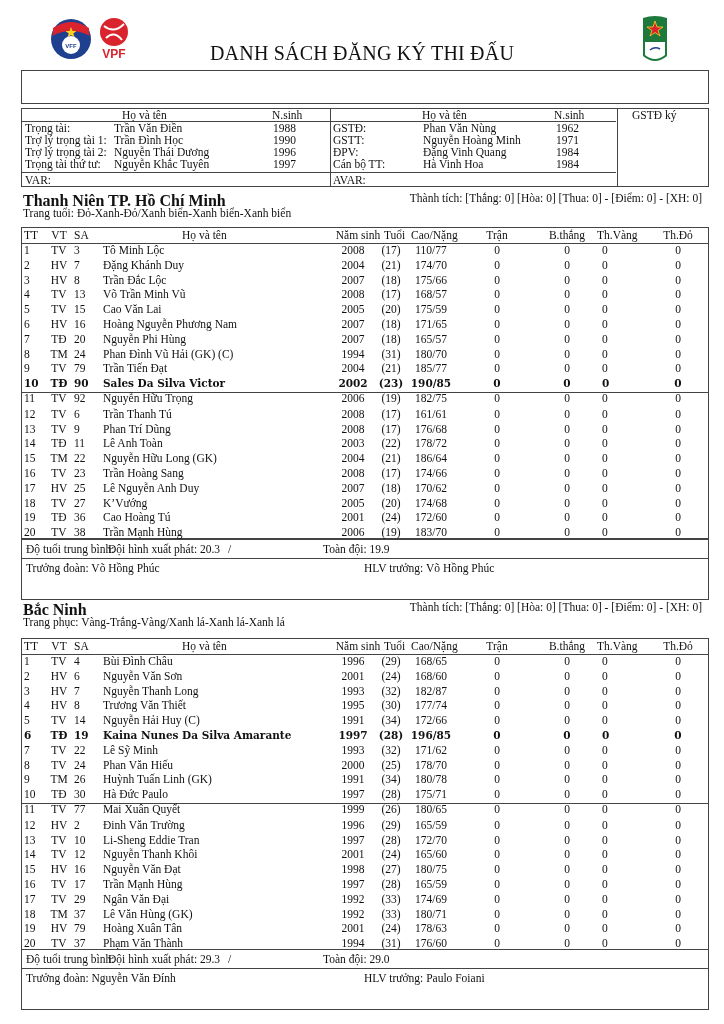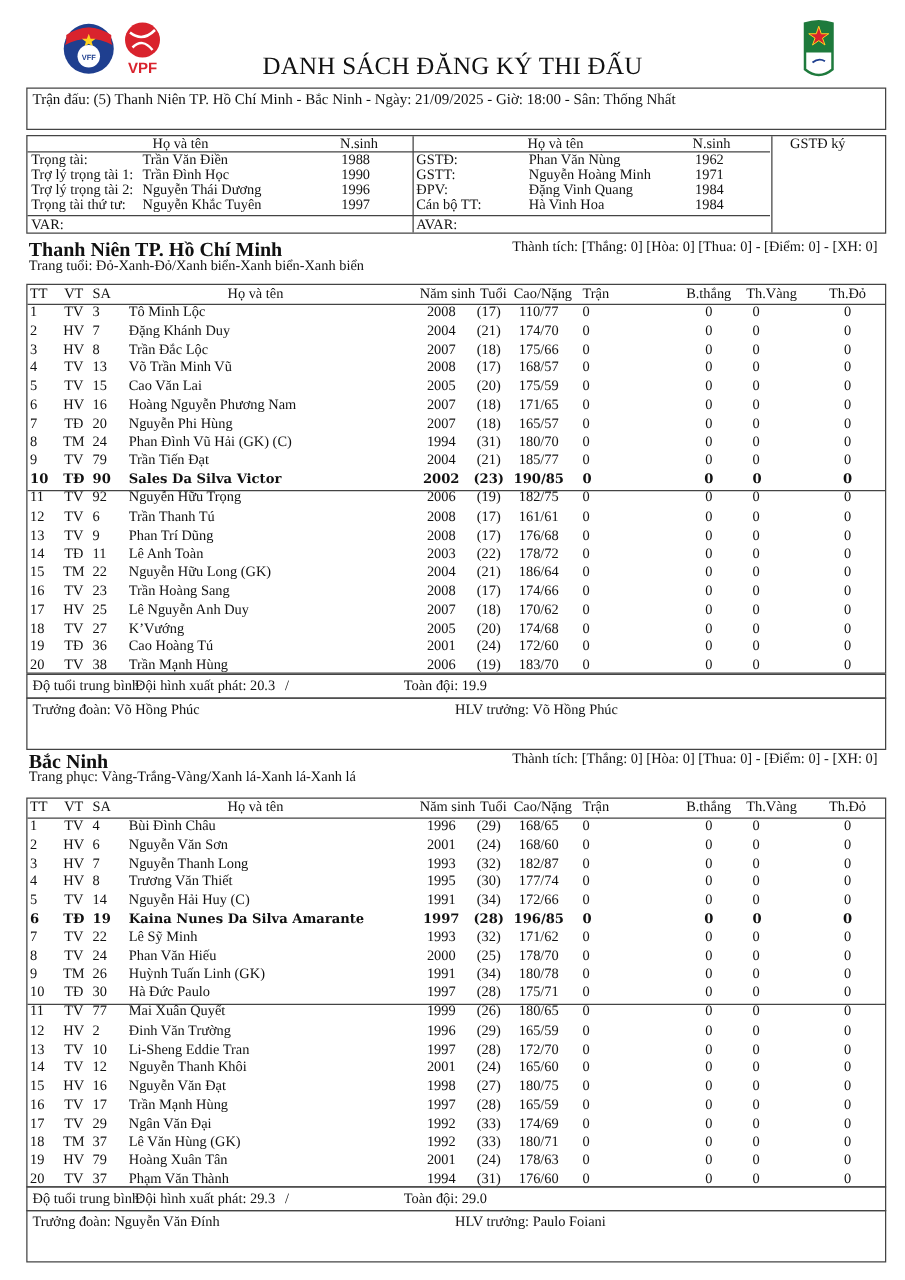--- a/index.html
+++ b/index.html
@@ -22,21 +22,21 @@
   .table-box { left:21px; width:688px; }
   .row { position:absolute; left:0; right:0; height:13.5px; line-height:13.5px; white-space:nowrap; }
   .row span { position:absolute; }
   .c-tt { left:2px; width:20px; }
   .c-vt { left:25px; width:24px; text-align:center; }
   .c-sa { left:52px; width:24px; text-align:left; }
   .c-name { left:81px; }
   .c-yr { left:309px; width:44px; text-align:center; }
   .c-age { left:354px; width:30px; text-align:center; }
   .c-hw { left:384px; width:50px; text-align:center; }
-  .c-m { left:444px; width:30px; }
+  .c-m { left:460px; width:30px; text-align:center; }
   .c-g { left:525px; width:40px; text-align:center; }
   .c-y { left:580px; width:40px; text-align:left; }
   .c-r { left:636px; width:40px; text-align:center; }
   .hdr { font-size:11.5px; }
   .bold-row span { font-weight:bold; font-family:"DejaVu Serif", serif; font-size:10.5px; }
   .avg-box { left:21px; width:688px; height:20px; padding:2px 4px; box-sizing:border-box; line-height:15px; }
   .staff-box { left:21px; width:688px; height:42px; padding:2px 4px; box-sizing:border-box; line-height:15px; }
 </style>
 </head>
 <body>
@@ -63,21 +63,20 @@
     <path d="M2 4 Q14 0 26 4 L26 42 Q14 52 2 42Z" fill="#1e7a3c"></path>
     <path d="M4 28 L24 28 L24 41 Q14 49 4 41Z" fill="#ffffff"></path>
     <polygon points="14,7 16,13 22,13 17,16.5 19,22 14,18.5 9,22 11,16.5 6,13 12,13" fill="#d9232d" stroke="#ffd21f" stroke-width="0.8"></polygon>
     <path d="M9 36 Q14 32 19 35" stroke="#1f3f8f" stroke-width="1.5" fill="none"></path>
   </svg>
 </div>
 
 <div class="abs title">DANH SÁCH ĐĂNG KÝ THI ĐẤU</div>
 
 <div class="abs boxed head-box">
-  <div>Trận đấu: (5) Thanh Niên TP. Hồ Chí Minh - Bắc Ninh - Ngày: 21/09/2025 - Giờ: 18:00 - Sân: Thống Nhất</div>
 </div>
 
 <div class="abs boxed ref-box">
   <div class="ref-grid">
     <div class="vline" style="left:308px"></div>
     <div class="vline" style="left:595px"></div>
     <div class="hline" style="top:12px; right:92px"></div>
     <div class="hline" style="top:63px; right:92px"></div>
     <span class="cell" style="left:100px; top:1px">Họ và tên</span>
     <span class="cell" style="left:250px; top:1px">N.sinh</span>

